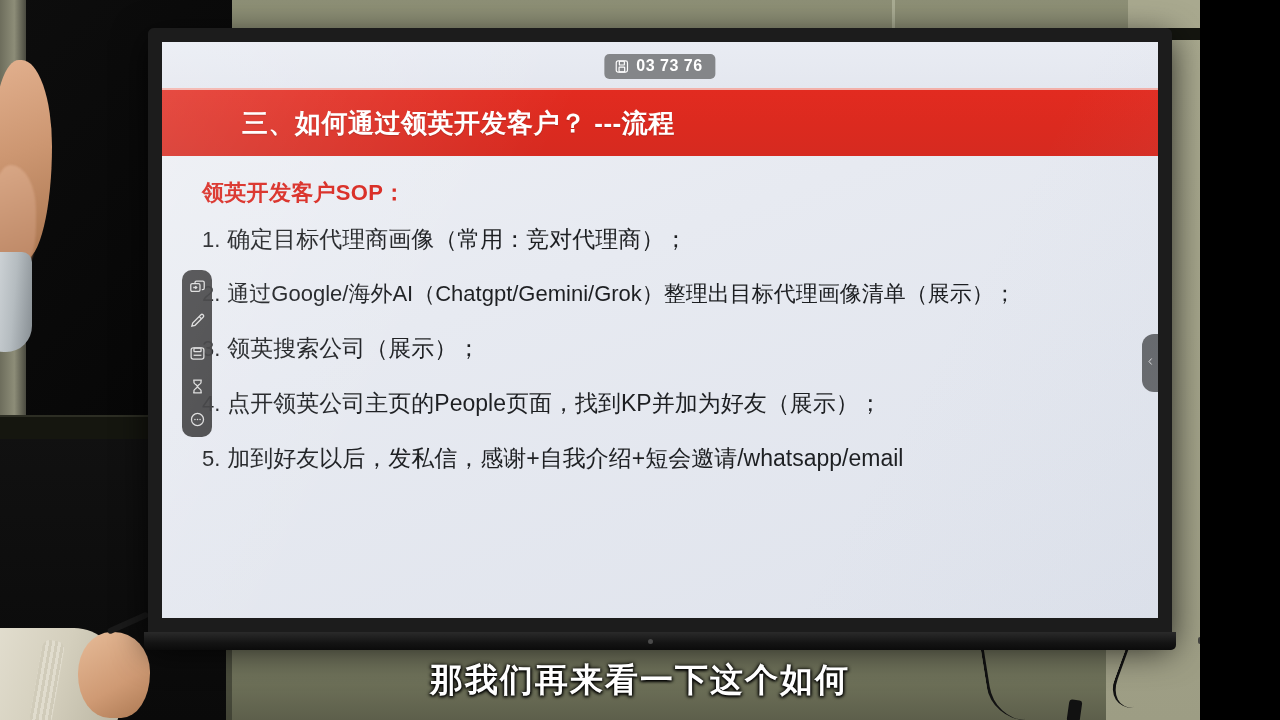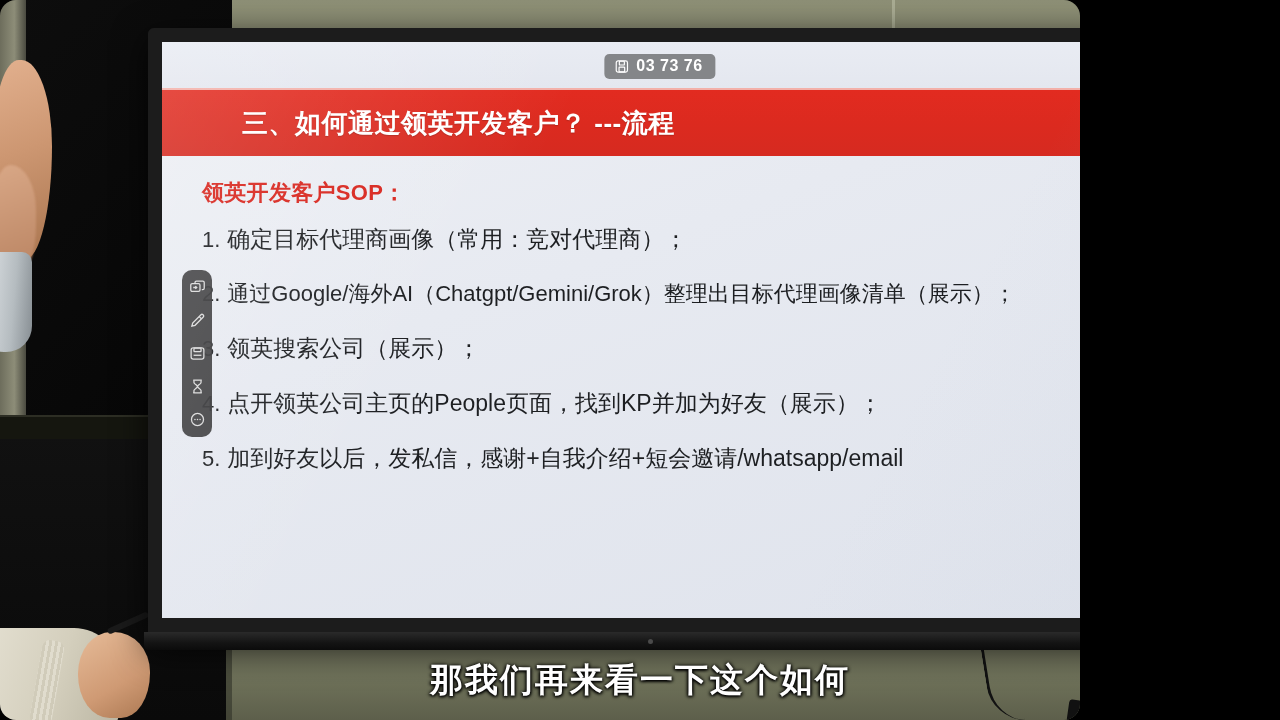--- a/index.html
+++ b/index.html
@@ -10,25 +10,24 @@
   }
   body {
     width: 1280px;
     height: 720px;
     overflow: hidden;
     font-family: "Liberation Sans", "DejaVu Sans", sans-serif;
   }
 
   #scene {
     position: relative;
-    width: 1080px;
+    width: 1200px;
     height: 720px;
     overflow: hidden;
     background: #0a0a0a;
-    border-radius: 16px;
   }
 
   
   .wall-right {
     position: absolute;
     left: 1106px; top: 0;
     width: 174px; height: 720px;
     background: linear-gradient(180deg,#a9a98f 0%, #a5a58b 45%, #9d9d84 100%);
   }
   .wall-top {

